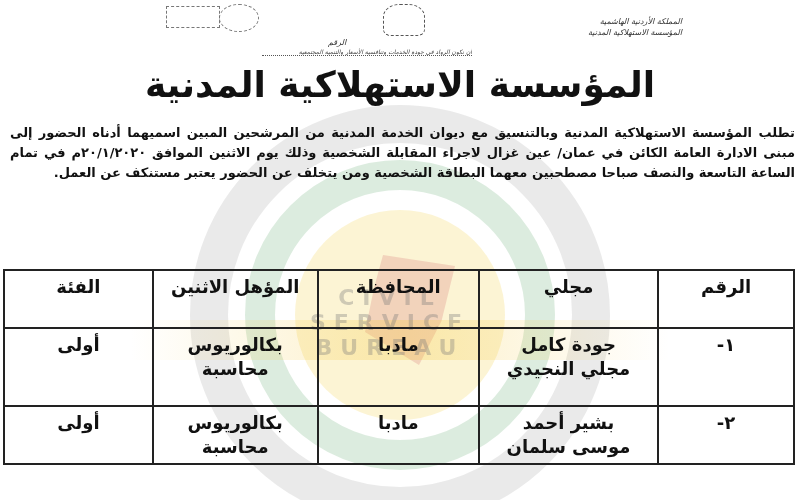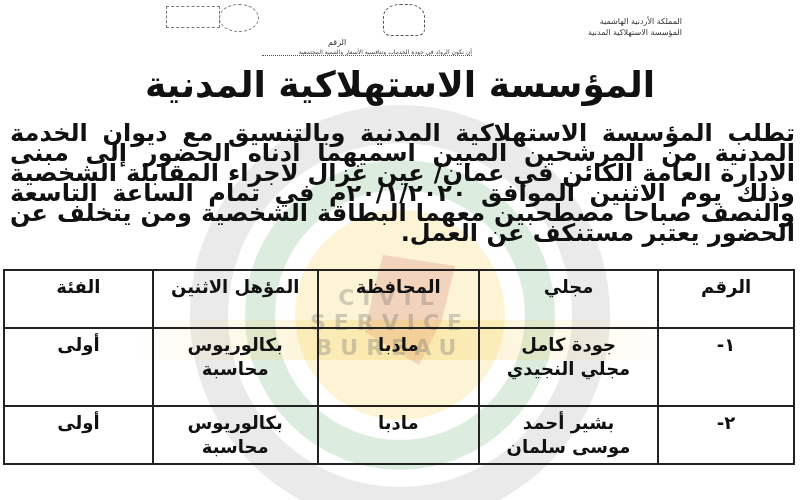--- a/index.html
+++ b/index.html
@@ -14,31 +14,31 @@
   .watermark { position: absolute; left: 190px; top: 105px; width: 420px; height: 420px; border-radius: 50%; z-index: 0; pointer-events: none; }
   .wm-ring1 { position: absolute; inset: 0; border-radius: 50%; border: 38px solid rgba(160,160,160,0.22); }
   .wm-ring2 { position: absolute; inset: 55px; border-radius: 50%; border: 30px solid rgba(60,150,80,0.18); }
   .wm-ring3 { position: absolute; inset: 105px; border-radius: 50%; background: rgba(240,205,60,0.22); }
   .wm-map { position: absolute; left: 175px; top: 150px; width: 90px; height: 110px; background: rgba(200,60,80,0.18); clip-path: polygon(20% 0,100% 10%,85% 60%,60% 100%,0 70%,10% 30%); }
   .wm-band { position: absolute; left: -60px; top: 215px; width: 540px; height: 40px; background: linear-gradient(90deg, rgba(255,255,255,0), rgba(245,200,60,0.28), rgba(255,255,255,0)); }
   .wm-text { position: absolute; left: 90px; top: 180px; width: 220px; text-align: center; font-size: 22px; letter-spacing: 8px; color: rgba(120,120,120,0.35); direction: ltr; font-weight: bold; }
   .wm-motto { position: absolute; left: 60px; top: 226px; width: 300px; text-align: center; font-size: 18px; color: rgba(230,180,60,0.45); }
 
   
-  .letterhead { position: absolute; top: 0; left: 0; width: 700px; height: 62px; z-index: 1; }
+  .letterhead { position: absolute; top: 0; left: 0; width: 700px; height: 62px; z-index: 1; font-style: italic; }
   .org-small { position: absolute; right: 18px; top: 16px; font-size: 8px; line-height: 11px; color: #333; text-align: right; }
   .crest { position: absolute; left: 383px; top: 4px; width: 40px; height: 30px; border: 1px dashed #555; border-radius: 40% 40% 20% 20%; }
   .ref-label { position: absolute; left: 328px; top: 38px; font-size: 8px; color: #333; }
   .slogan { position: absolute; left: 262px; top: 48px; width: 210px; font-size: 6px; color: #444; border-bottom: 1px dotted #555; white-space: nowrap; overflow: hidden; }
   .cert-logo { position: absolute; left: 166px; top: 6px; width: 52px; height: 20px; border: 1px dashed #777; }
   .cert-seal { position: absolute; left: 219px; top: 4px; width: 38px; height: 26px; border: 1px dashed #777; border-radius: 50%; font-size: 6px; text-align: center; line-height: 26px; color: #555; }
 
   .title { position: absolute; top: 64px; left: 0; width: 800px; text-align: center; font-size: 36px; font-weight: bold; color: #111; z-index: 1; }
 
-  .body-text { position: absolute; top: 123px; left: 10px; width: 785px; font-size: 24px; line-height: 20px; text-align: justify; text-align-last: right; font-weight: bold; z-index: 1; }
+  .body-text { position: absolute; top: 123px; left: 10px; width: 785px; font-size: 13px; line-height: 20px; text-align: justify; text-align-last: right; font-weight: bold; z-index: 1; }
   .body-text p { margin: 0; }
 
   
   .tbl { position: absolute; top: 269px; left: 3px; width: 792px; border-collapse: collapse; z-index: 1; direction: rtl; }
   .tbl td, .tbl th { border: 2px solid #222; text-align: center; vertical-align: top; font-weight: bold; font-size: 18px; line-height: 24px; padding: 4px 17px; }
   .tbl th { height: 48px; font-weight: bold; }
   .tbl .r1 td { height: 68px; }
   .tbl .r2 td { height: 44px; }
   .c-num { width: 124px; }
   .c-name { width: 180px; }

